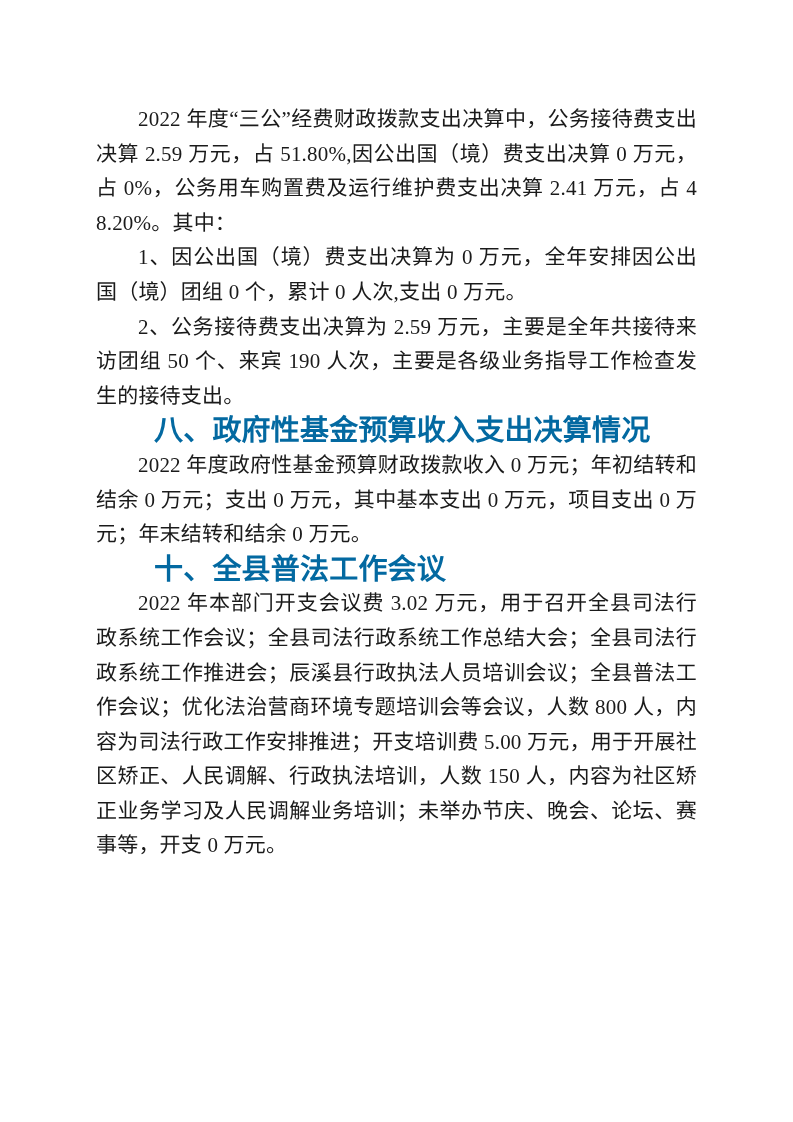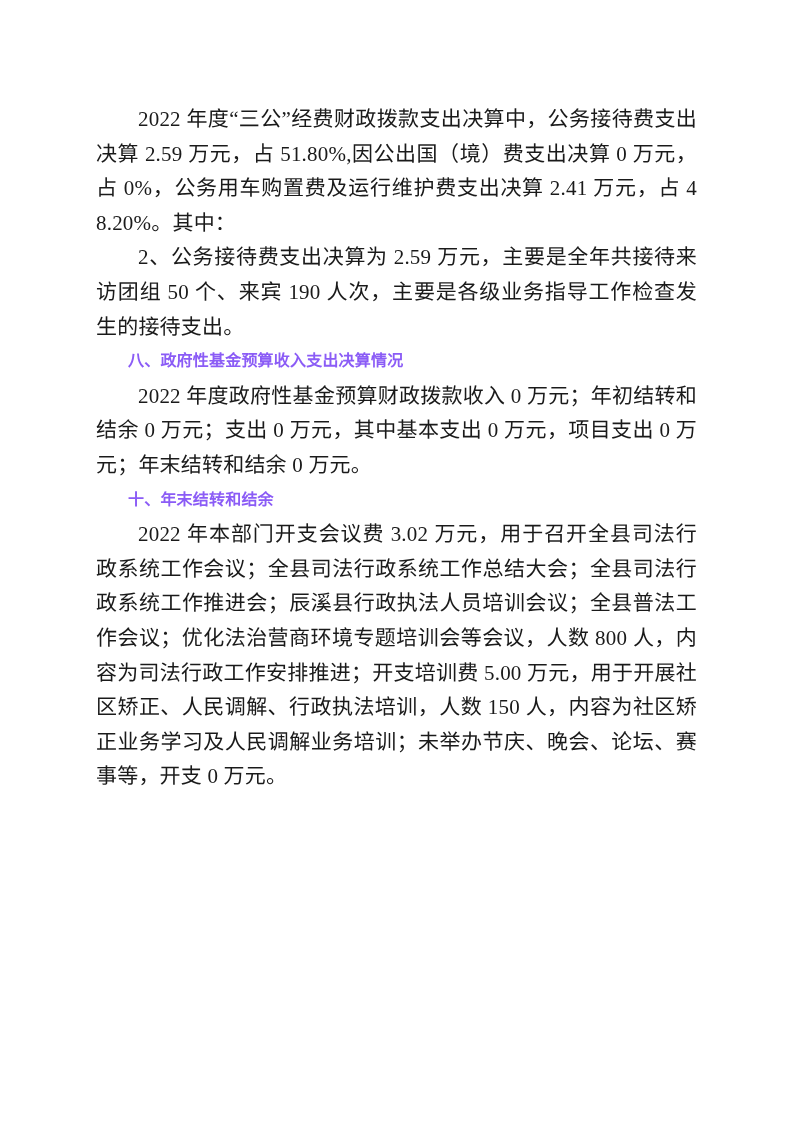--- a/index.html
+++ b/index.html
@@ -29,43 +29,44 @@
       text-align: justify;
       text-justify: inter-ideograph;
       text-indent: 2em;
       letter-spacing: 0.2px;
       word-break: break-all;
     }
     .heading {
       margin: 0;
       font-family: "Liberation Sans", "DejaVu Sans", sans-serif;
       font-weight: 700;
-      font-size: 16px;
+      font-size: 29px;
       line-height: 34.6px;
       text-indent: 2em;
-      color: #8b5cf6;
+      color: #0369a1;
       letter-spacing: 0.2px;
     }
   </style>
 </head>
 <body>
 
 <div class="page">
   <article class="doc-body">
 
     <p class="para">2022 年度“三公”经费财政拨款支出决算中，公务接待费支出决算 2.59 万元，占 51.80%,因公出国（境）费支出决算 0 万元，占 0%，公务用车购置费及运行维护费支出决算 2.41 万元，占 48.20%。其中：</p>
 
+    <p class="para">1、因公出国（境）费支出决算为 0 万元，全年安排因公出国（境）团组 0 个，累计 0 人次,支出 0 万元。</p>
 
     <p class="para">2、公务接待费支出决算为 2.59 万元，主要是全年共接待来访团组 50 个、来宾 190 人次，主要是各级业务指导工作检查发生的接待支出。</p>
 
 
     <h2 class="heading">八、政府性基金预算收入支出决算情况</h2>
 
     <p class="para">2022 年度政府性基金预算财政拨款收入 0 万元；年初结转和结余 0 万元；支出 0 万元，其中基本支出 0 万元，项目支出 0 万元；年末结转和结余 0 万元。</p>
 
 
 
-    <h2 class="heading">十、年末结转和结余</h2>
+    <h2 class="heading">十、全县普法工作会议</h2>
 
     <p class="para">2022 年本部门开支会议费 3.02 万元，用于召开全县司法行政系统工作会议；全县司法行政系统工作总结大会；全县司法行政系统工作推进会；辰溪县行政执法人员培训会议；全县普法工作会议；优化法治营商环境专题培训会等会议，人数 800 人，内容为司法行政工作安排推进；开支培训费 5.00 万元，用于开展社区矫正、人民调解、行政执法培训，人数 150 人，内容为社区矫正业务学习及人民调解业务培训；未举办节庆、晚会、论坛、赛事等，开支 0 万元。</p>
 
   </article>
 </div>
 
 </body></html>

